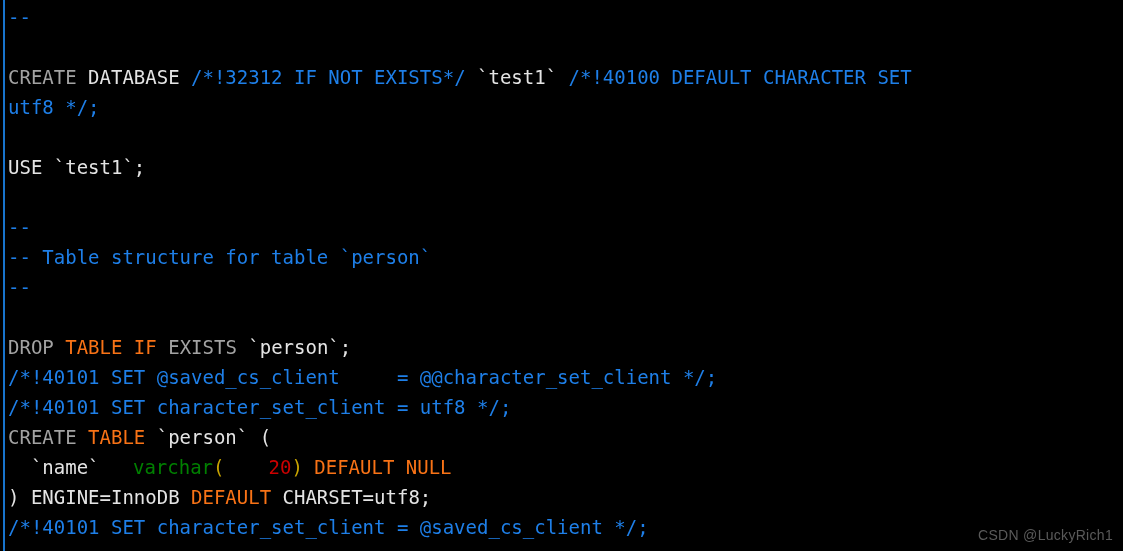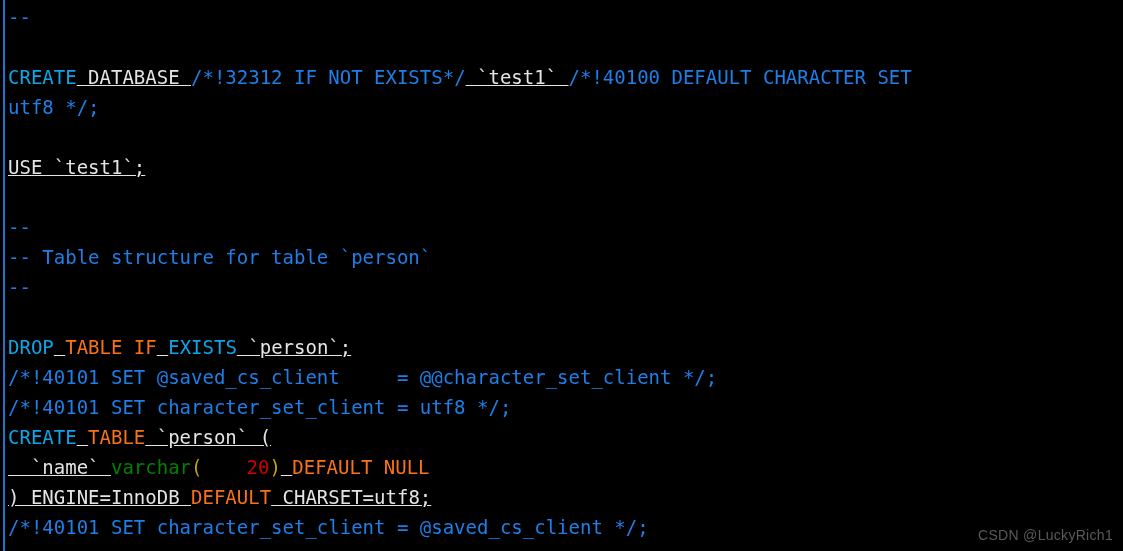--- a/index.html
+++ b/index.html
@@ -43,25 +43,25 @@
     white-space: pre;
   }
 
   .line {
     height: 30px;
     white-space: pre;
   }
   .line.blank { height: 30px; }
 
   
-  .t-kw      { color: #0ea5e9; }   
+  .t-kw      { color: #a3a3a3; }   
   .t-kw2     { color: #f97316; }   
   .t-comment { color: #1e7fe8; }   
-  .t-plain   { color: #e4e4e4; text-decoration: underline; }   
-  .t-type    { color: #008000; }   
+  .t-plain   { color: #e4e4e4; }   
+  .t-type    { color: #008000; margin-left: 22px; }   
   .t-num     { color: #cc0000; margin-left: 44px; }   
   .t-punct   { color: #c8a400; }   
 
   #watermark {
     position: absolute;
     right: 10px;
     bottom: 8px;
     font-family: "Liberation Sans", sans-serif;
     font-size: 14px;
     color: #5a5a5a;

